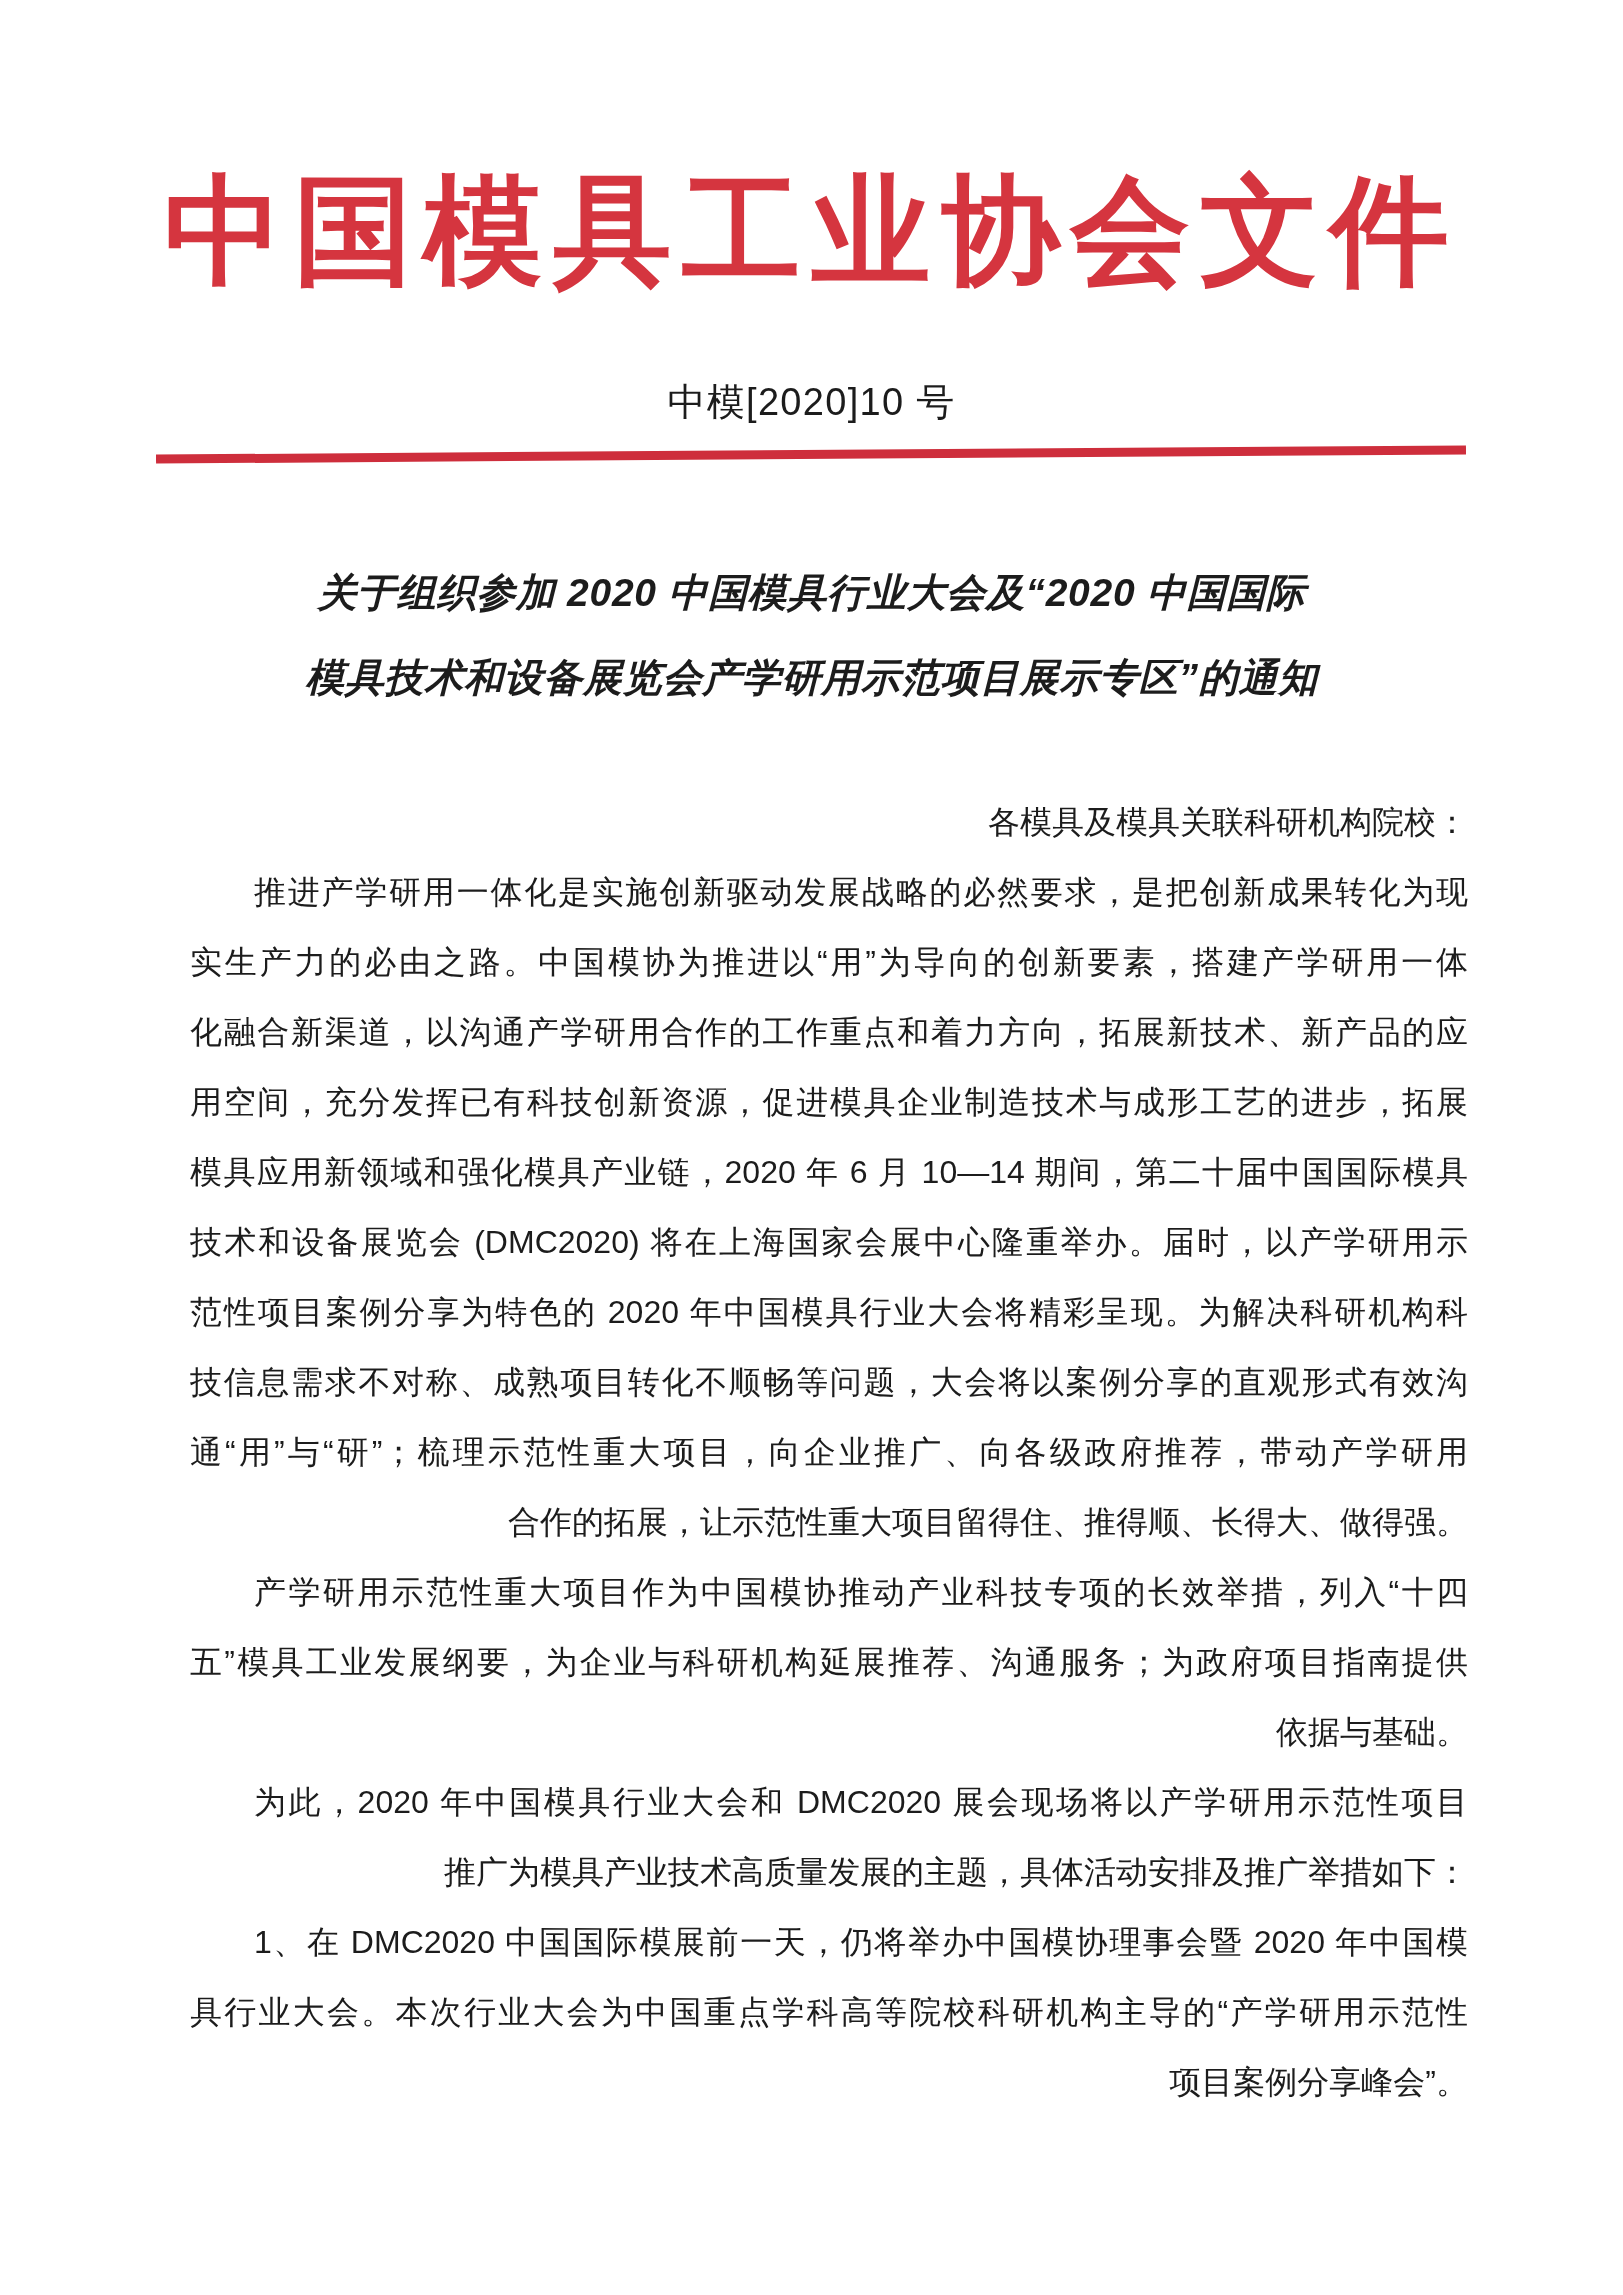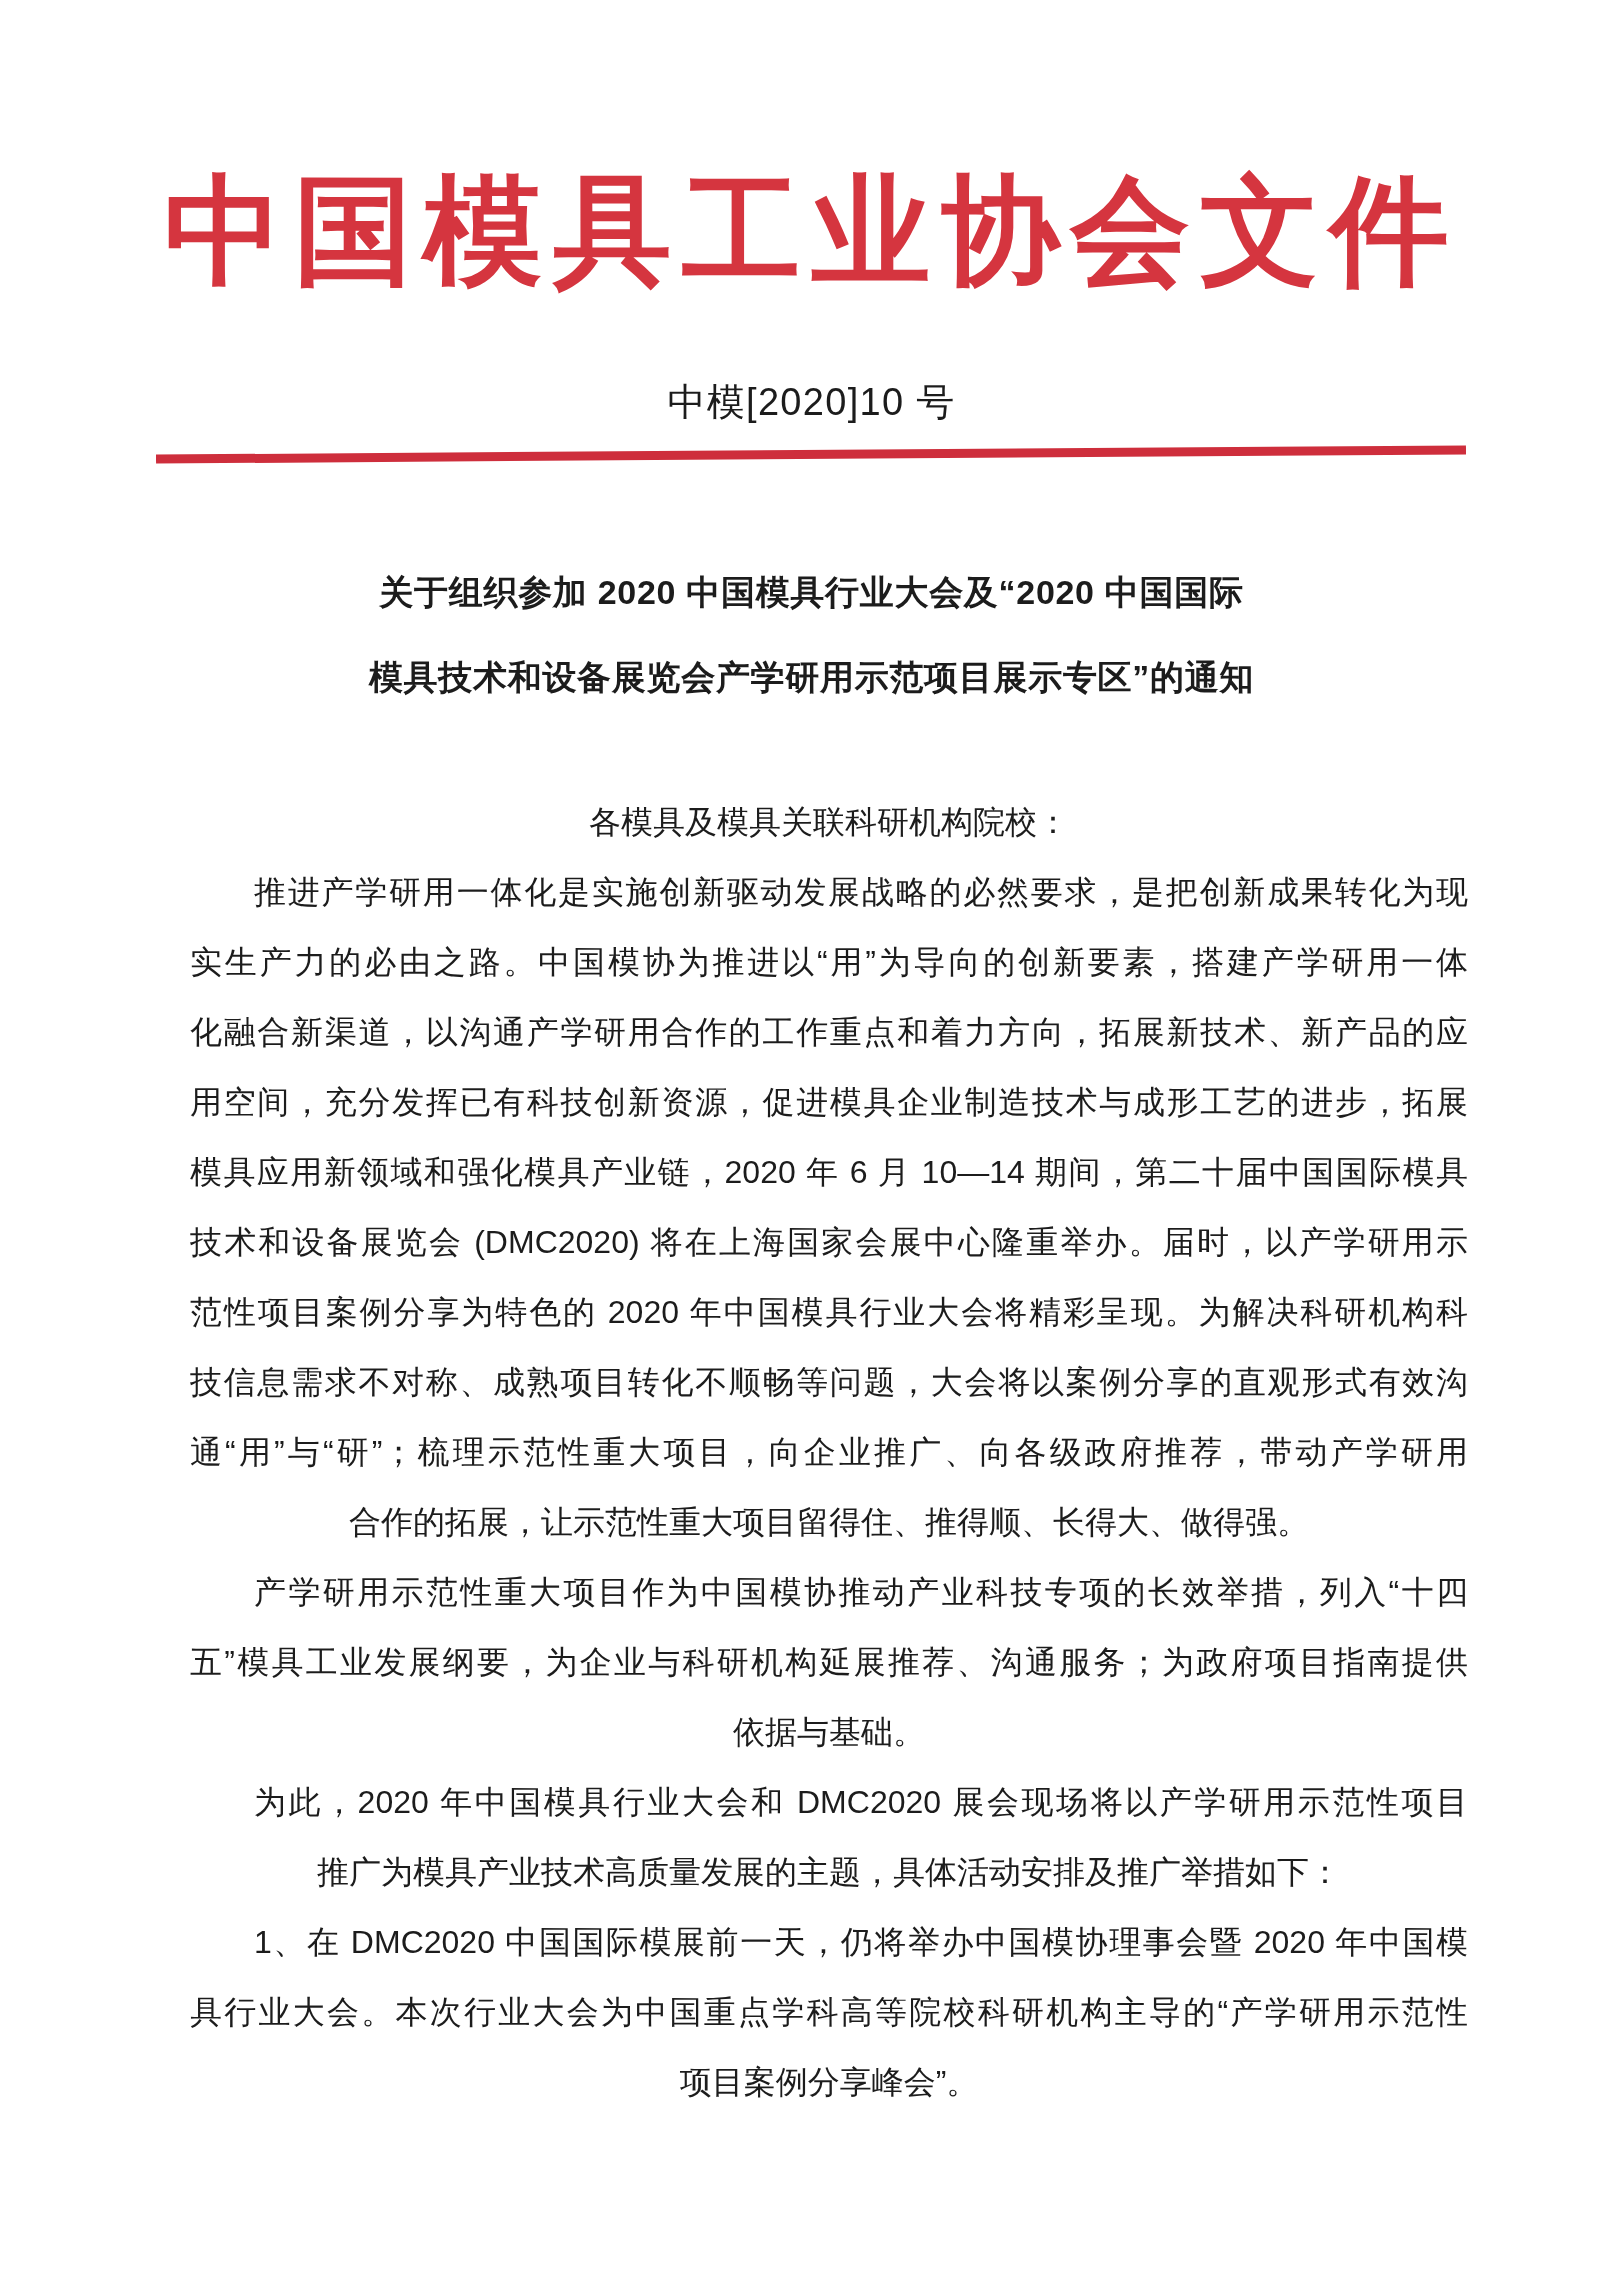--- a/index.html
+++ b/index.html
@@ -41,35 +41,36 @@
   .red-divider{
     position:absolute;top:450px;left:143px;
     width:1310px;height:8.5px;
     background:var(--divider-red);
     transform:rotate(-0.4deg);
   }
   .doc-title{
     position:absolute;top:550px;left:0;width:100%;
     text-align:center;
     font-weight:bold;
-    font-size:34px;
+    font-size:39px;
     line-height:85px;
     color:var(--ink);
     letter-spacing:0.7px;
+    font-style:italic;
   }
   .doc-body{
     position:absolute;top:787px;left:177px;width:1278px;
     font-size:32px;
     color:var(--ink);
   }
   .bline{
     height:70px;
     line-height:70px;
     white-space:nowrap;
-    text-align:center;
+    text-align:right;
   }
   .bline.just{
     white-space:normal;
     text-align:justify;
     text-align-last:justify;
     text-justify:inter-character;
   }
   .bline.ind{
     text-indent:64px;
   }

